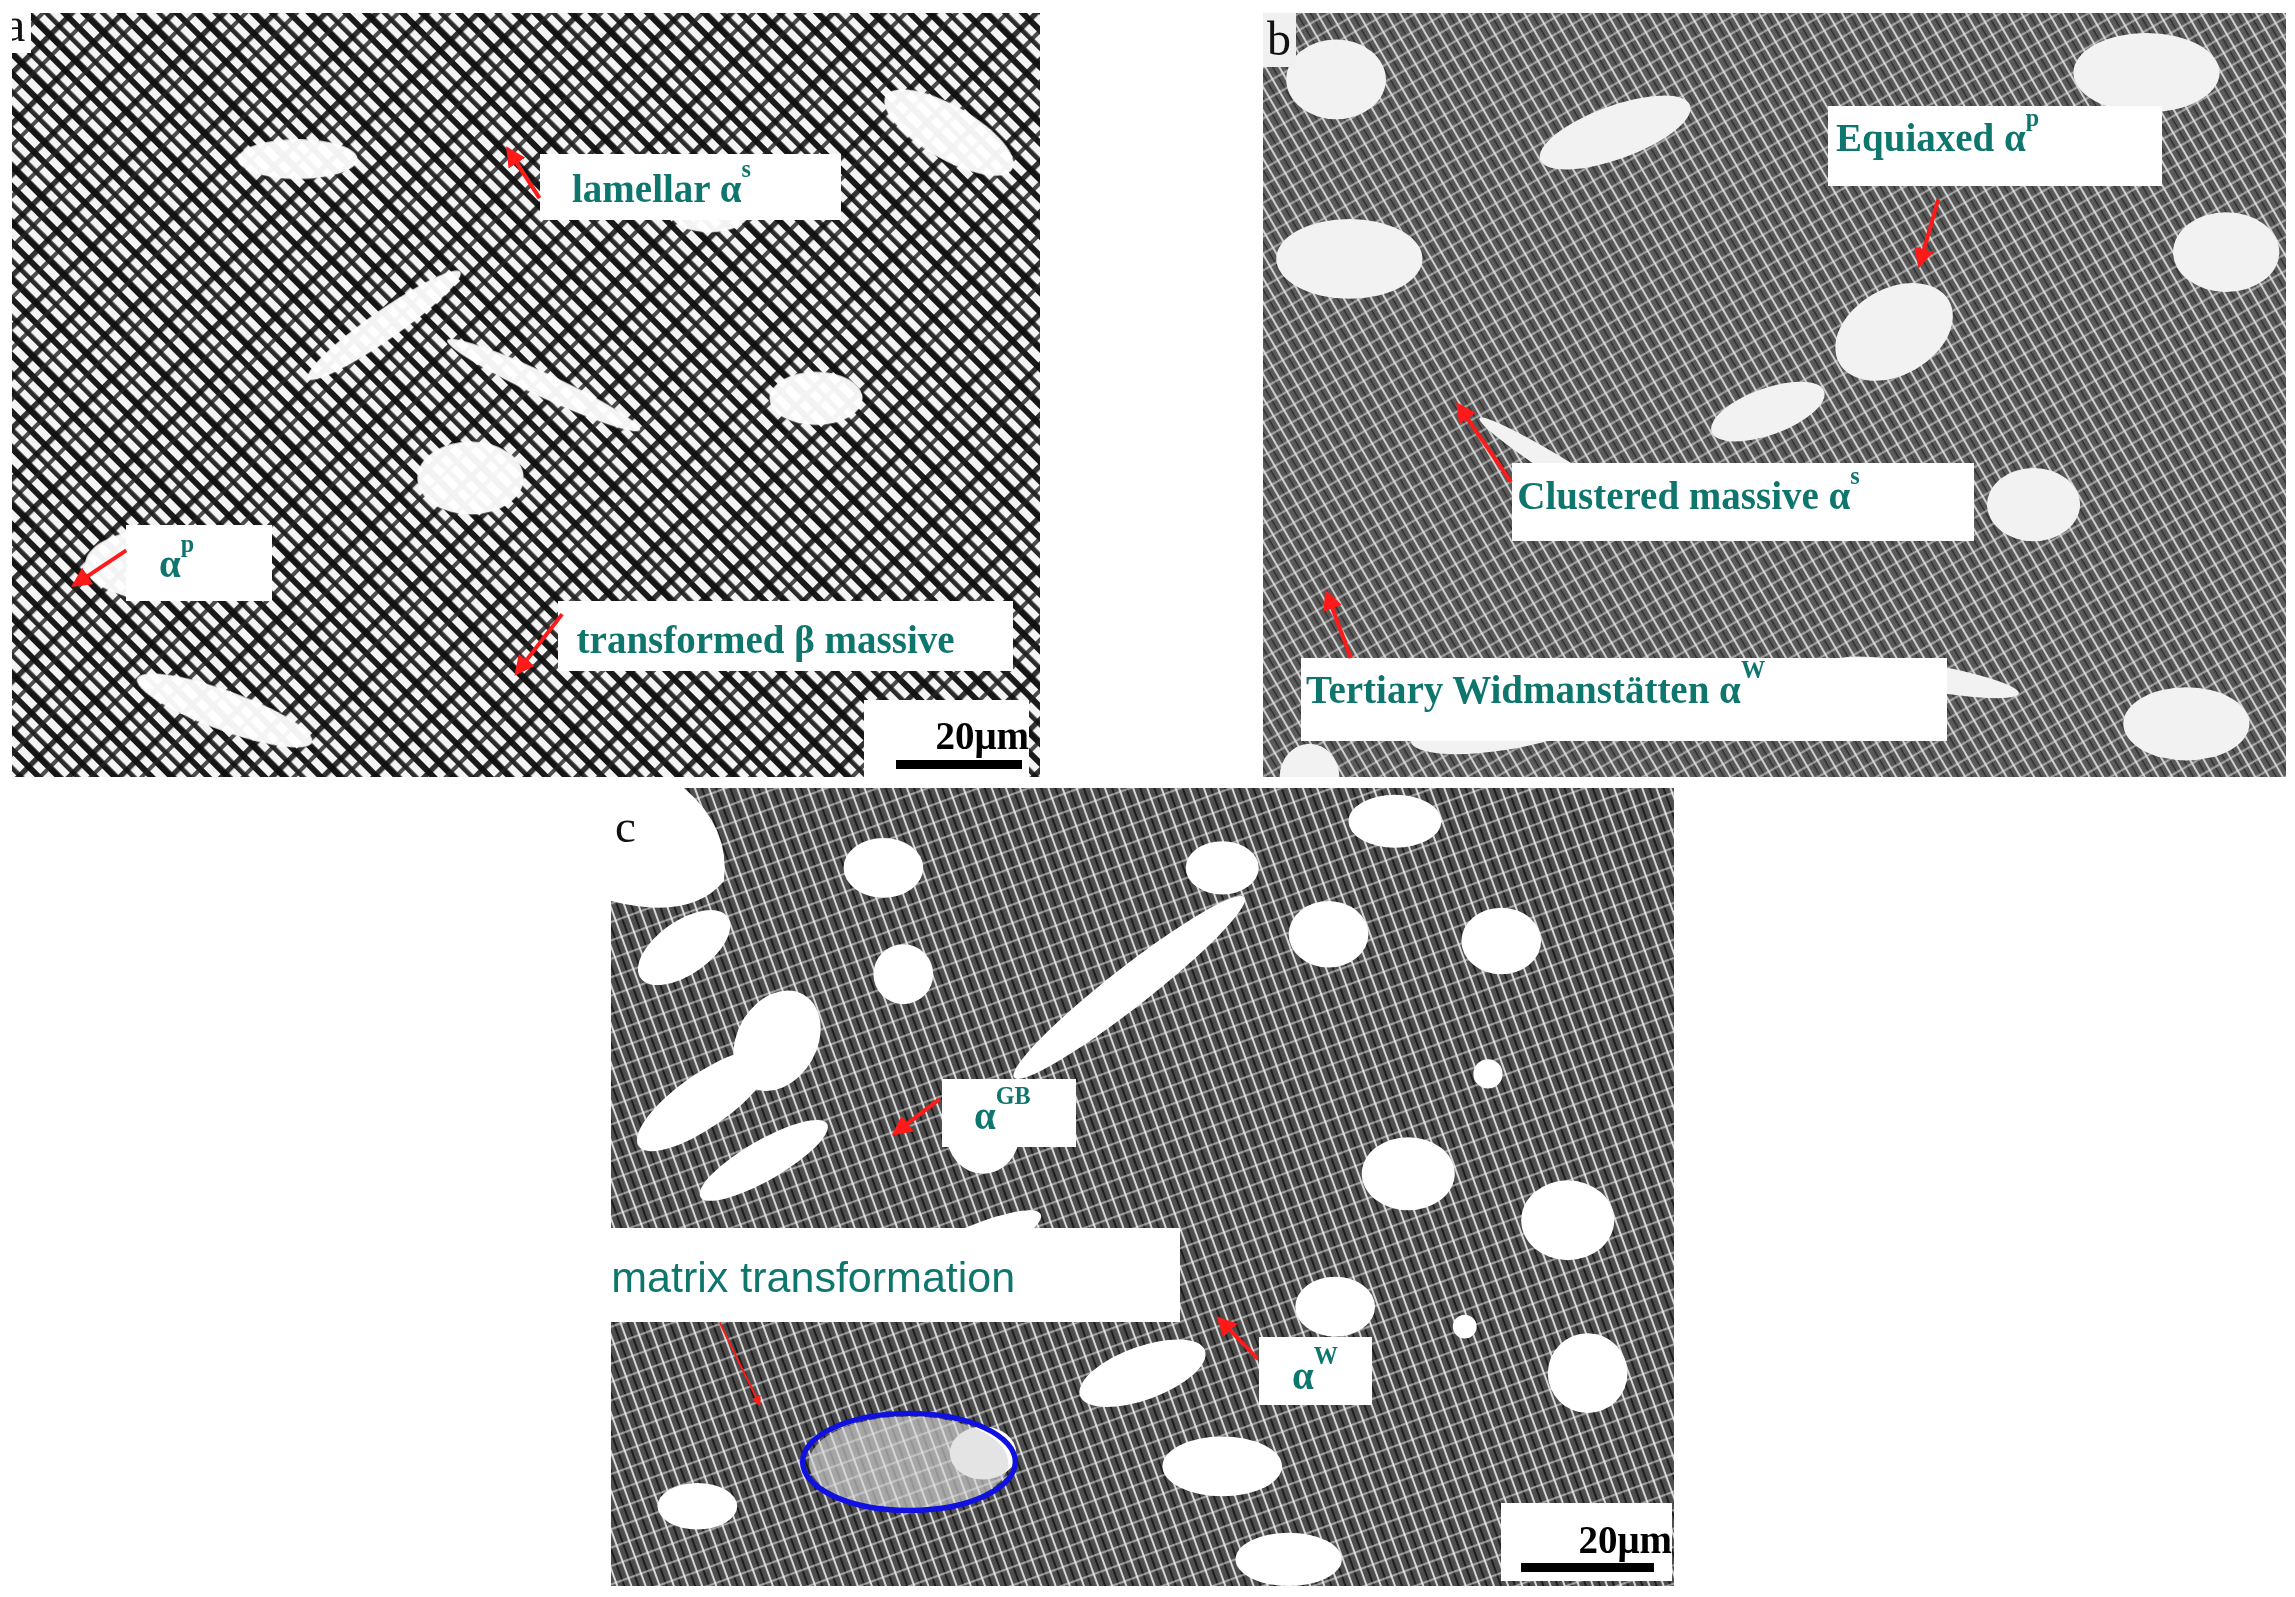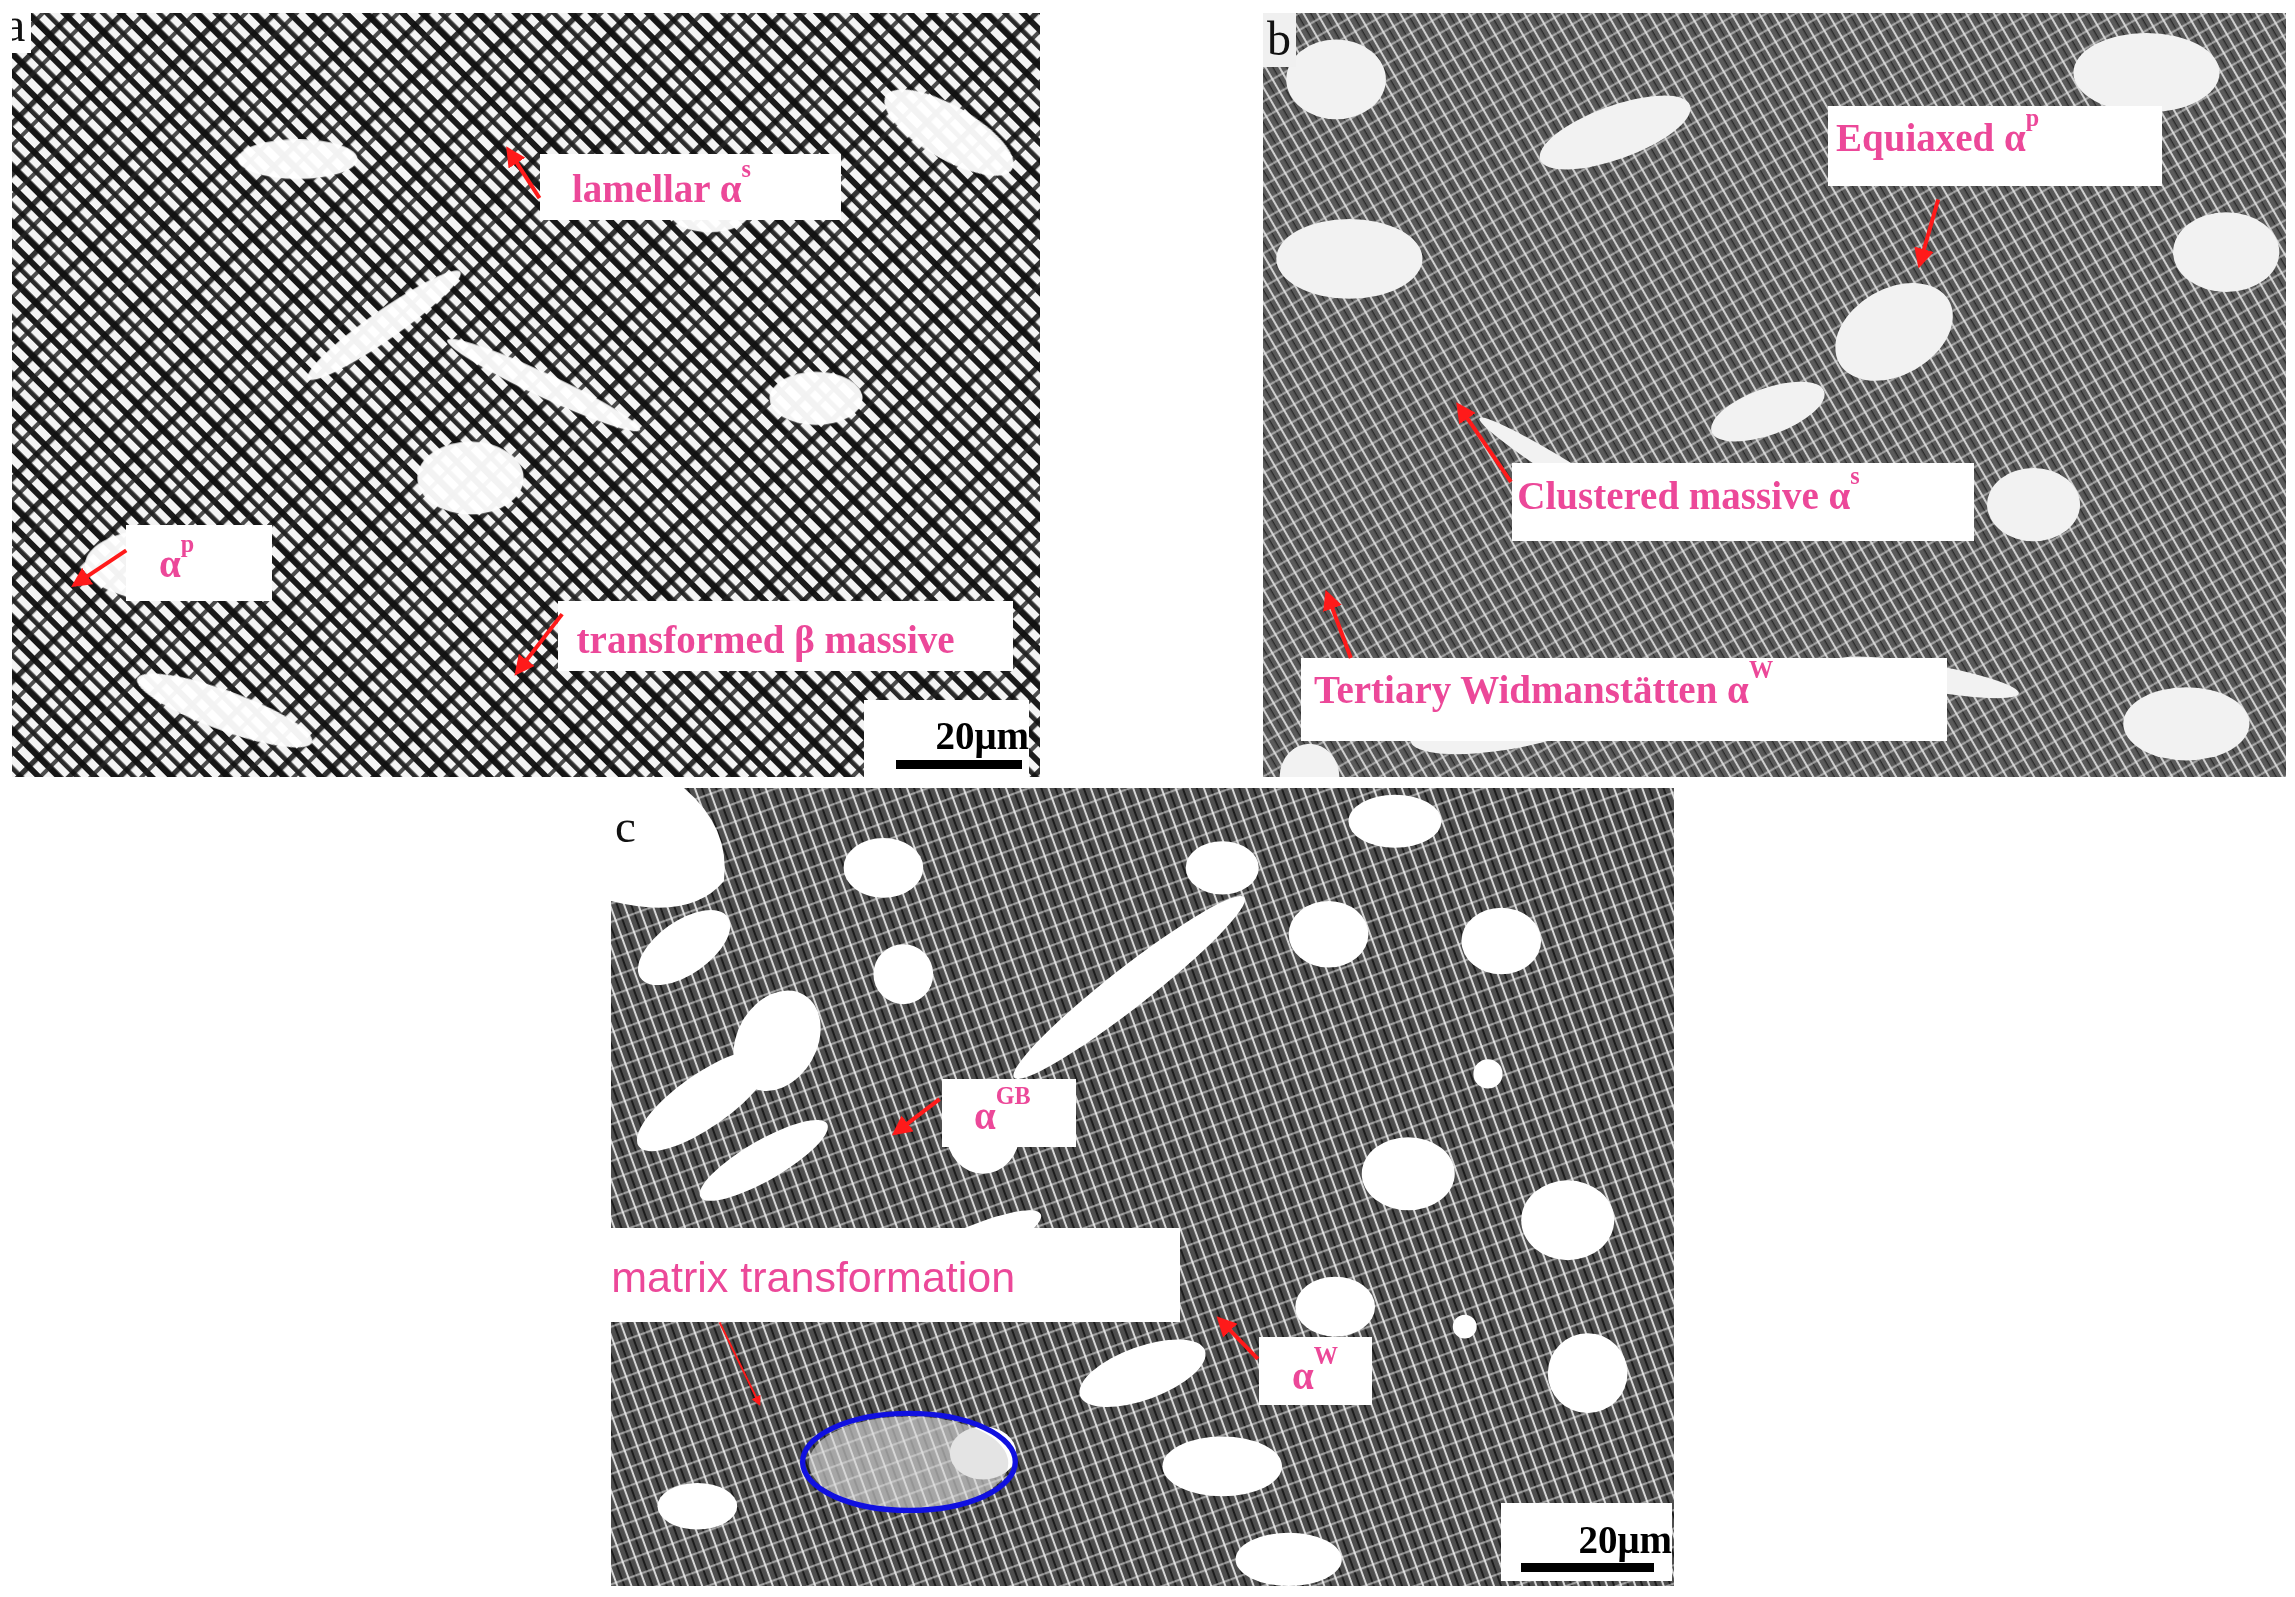--- a/index.html
+++ b/index.html
@@ -1,20 +1,20 @@
 <!DOCTYPE html>
 <html style="font-size:10.6px"><head>
 <meta charset="utf-8">
 <style>
   html,body{margin:0;padding:0;background:#ffffff;}
   body{width:2295px;height:1597px;position:relative;overflow:hidden;font-family:"Liberation Serif","DejaVu Serif",serif;}
   .panel{position:absolute;overflow:hidden;background:#7a7a7a;}
   .panel svg.tex{position:absolute;left:0;top:0;width:100%;height:100%;}
   .panel-letter{position:absolute;font-family:"Liberation Serif",serif;font-size:48px;color:#111;line-height:1;background:#fff;padding:1.3px 5.3px 4px 4px;}
-  .label{position:absolute;background:#ffffff;color:#ec4899;font-family:"Liberation Serif",serif;font-weight:bold;font-size:39px;line-height:1;display:flex;align-items:flex-start;box-sizing:border-box;white-space:nowrap;}
+  .label{position:absolute;background:#ffffff;color:#0f766e;font-family:"Liberation Serif",serif;font-weight:bold;font-size:39px;line-height:1;display:flex;align-items:flex-start;box-sizing:border-box;white-space:nowrap;}
   .label sub{font-size:0.62em;vertical-align:-0.35em;line-height:0;}
   .label.sans{font-family:"Liberation Sans",sans-serif;font-weight:normal;font-size:43px;}
   .scale{position:absolute;background:#fff;box-sizing:border-box;}
   .scale .txt{position:absolute;left:0;right:0;text-align:right;font-family:"Liberation Serif",serif;font-weight:bold;font-size:39px;line-height:1;}
   .scale .bar{position:absolute;height:9.3px;background:#000;}
   .overlay{position:absolute;left:0;top:0;width:2295px;height:1597px;pointer-events:none;}
 </style>
 </head>
 <body>
 
@@ -102,21 +102,21 @@
 </div>
 
 <div class="label" style="left:1828px;top:106px;width:334px;height:80px;padding:12px 0 0 8px;">
   <span>Equiaxed α</span>
     <sub>p</sub>
 </div>
 <div class="label" style="left:1512px;top:463px;width:462px;height:78px;padding:13.3px 0 0 5.3px;">
   <span>Clustered massive α</span>
     <sub>s</sub>
 </div>
-<div class="label" style="left:1301px;top:658px;width:646px;height:83px;padding:12px 0 0 13px;">
+<div class="label" style="left:1301px;top:658px;width:646px;height:83px;padding:12px 0 0 5px;">
   <span>Tertiary Widmanstätten α</span>
     <sub>W</sub>
 </div>
 
 <div class="panel" style="left:611px;top:788px;width:1063px;height:798px;background:#6a6a6a;">
   <svg class="tex" viewBox="0 0 1600 1200" preserveAspectRatio="none">
     <defs>
       <pattern id="pc1" width="20" height="20" patternUnits="userSpaceOnUse" patternTransform="rotate(70)">
         <rect width="20" height="20" fill="#4e4e4e"></rect>
         <rect x="0" y="0" width="20" height="3" fill="#d8d8d8"></rect>

